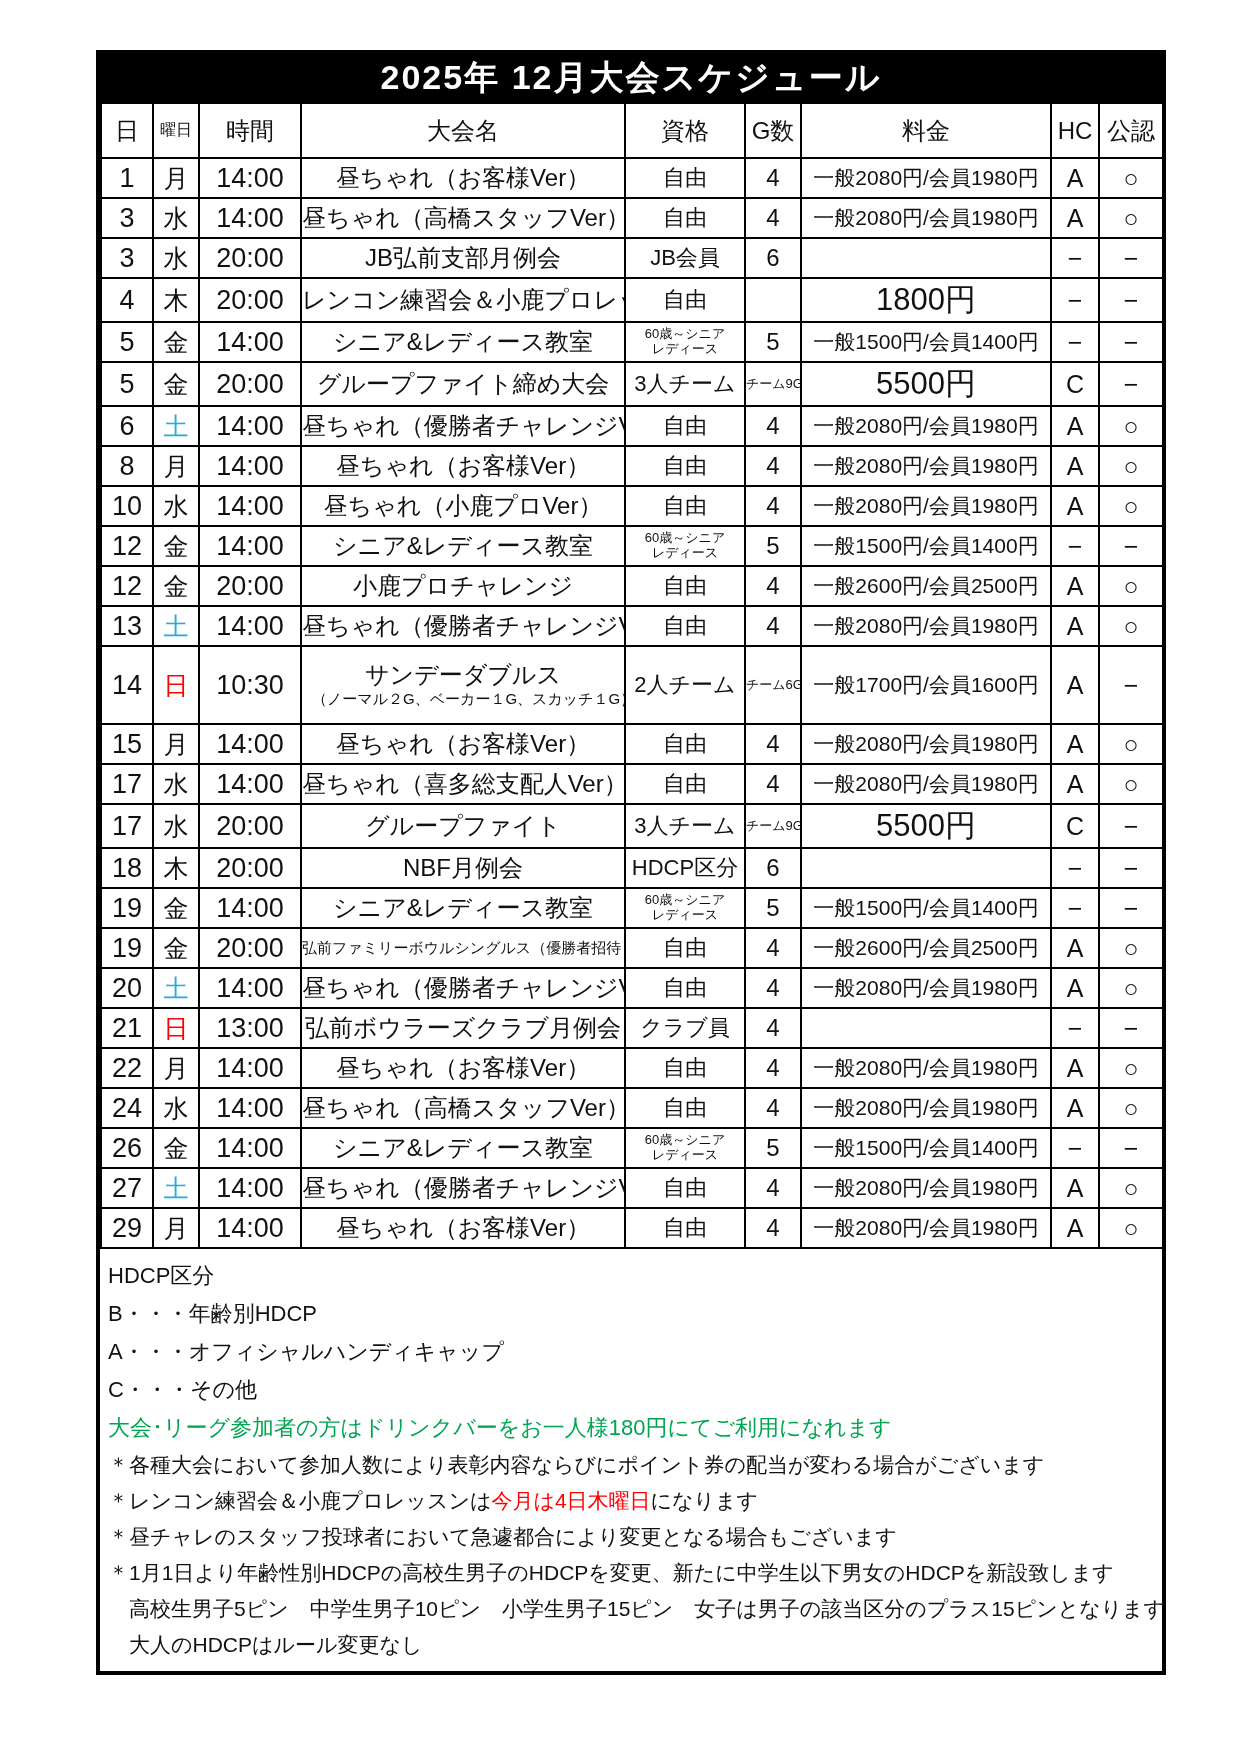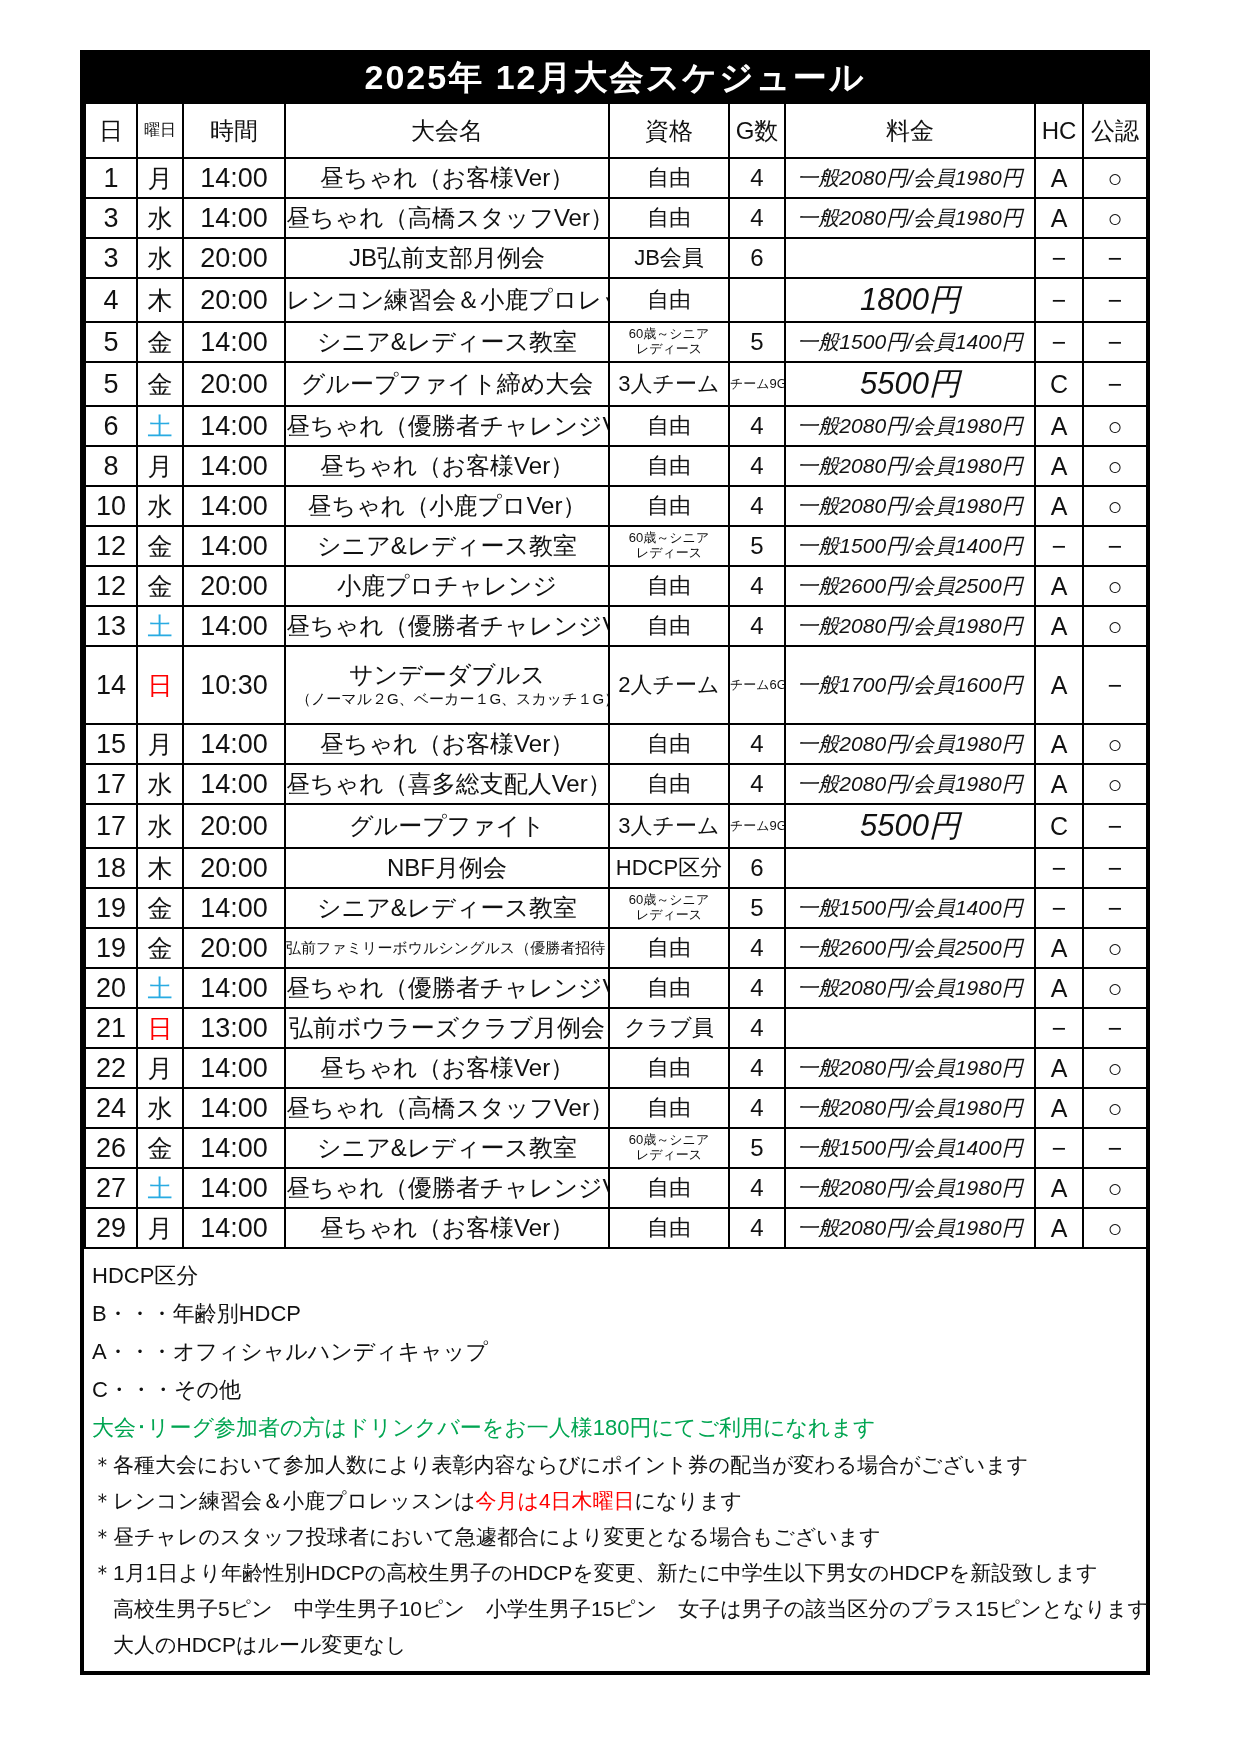--- a/index.html
+++ b/index.html
@@ -1,18 +1,18 @@
 <!DOCTYPE html>
 <html style="--header-bg: #000000; --header-text: #ffffff; --sat: #29abe2; --sun: #ff0000; --green: #00a551; --red: #ff0000;"><head>
 <meta charset="utf-8">
 <style>
   * { margin:0; padding:0; box-sizing:border-box; }
   body { background:#ffffff; font-family:"Liberation Sans","DejaVu Sans",sans-serif; }
   .page { position:relative; width:1240px; height:1754px; background:#ffffff; overflow:hidden; }
-  .sheet { position:absolute; left:80px; top:50px; width:1070px; border:4px solid #000; }
+  .sheet { position:absolute; left:96px; top:50px; width:1070px; border:4px solid #000; }
   .title-bar {
     background:var(--header-bg,#000); color:var(--header-text,#fff);
     height:48px; display:flex; align-items:center; justify-content:center;
     font-size:34px; font-weight:bold; letter-spacing:2px;
   }
   table.sched { width:100%; border-collapse:collapse; table-layout:fixed; }
   table.sched th, table.sched td {
     border:2px solid #000; text-align:center; vertical-align:middle;
     overflow:hidden; white-space:nowrap; color:#111;
   }
@@ -26,21 +26,21 @@
   td.c-wd.sun { color:var(--sun,#ff0000); }
   td.c-time { font-size:27px;margin-left:47px; }
   td.c-name { font-size:24px; text-align:left; }
   td.c-name.small { font-size:15px; }
   td.c-name .sub { font-size:15px; padding-left:10px; line-height:1.3; }
   td.c-name .main { line-height:1.15; }
   td.c-qual { font-size:22px; }
   td.c-qual.small { font-size:13px; line-height:1.15; white-space:pre-line; }
   td.c-g { font-size:24px; }
   td.c-g.small { font-size:13px; }
-  td.c-fee { font-size:21px;font-style:italic; }
+  td.c-fee { font-size:21px; }
   td.c-fee.big { font-size:31px; }
   td.c-fee.small { font-size:18px; }
   td.c-hc, td.c-nin { font-size:25px; }
   .notes { height:422px; padding:8px 10px 16px 8px; font-size:22px; color:#111; }
   .notes .line { line-height:38px; white-space:nowrap; }
   .notes .green { color:var(--green,#00a551); }
   .notes .note-line { font-size:21px; line-height:36px; }
   .notes .red { color:var(--red,#ff0000); }
 </style>
 </head>

